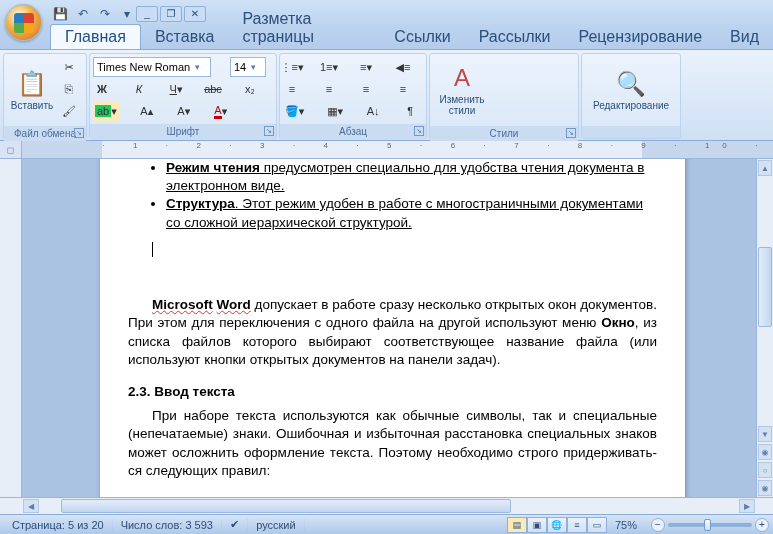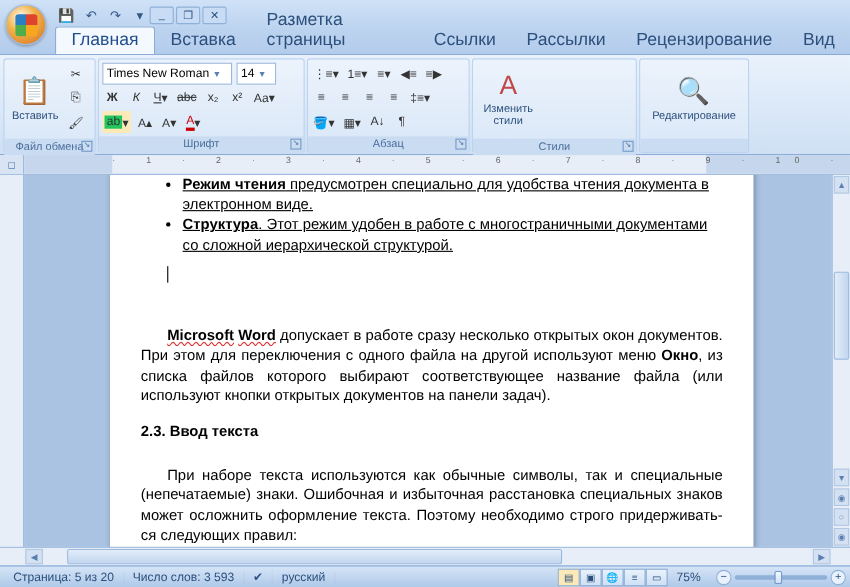--- a/index.html
+++ b/index.html
@@ -22,37 +22,37 @@
 .group { border: 1px solid #bcd3ef; border-radius: 3px; margin: 1px; background: linear-gradient(#ecf3fc, #d9e7f7); display: flex; flex-direction: column; position: relative; }
 .group-body { flex: 1; display: flex; align-items: flex-start; padding: 3px; gap: 3px; }
 .group-label { height: 16px; text-align: center; font-size: 10px; color: #4a6d9b; background: #cadcf2; line-height: 16px; position: relative; }
 .group-label .launcher { position: absolute; right: 2px; top: 2px; width: 10px; height: 10px; border: 1px solid #7399c8; font-size: 7px; line-height: 8px; color: #4a6d9b; cursor: pointer; }
 
 .bigbtn { display: flex; flex-direction: column; align-items: center; justify-content: center; width: 50px; height: 66px; cursor: pointer; border-radius: 2px; }
 .bigbtn .ico { font-size: 24px; margin-bottom: 2px; }
 .bigbtn .lbl { font-size: 10px; text-align: center; line-height: 11px; color: #2c4f7c; }
 
 .rowstack { display: flex; flex-direction: column; gap: 2px; }
-.row { display: flex; gap: 4px; align-items: flex-end; }
+.row { display: flex; gap: 19px; align-items: flex-end; }
 .sbtn { min-width: 18px; height: 20px; display: flex; align-items: center; justify-content: center; font-size: 11px; cursor: pointer; border-radius: 2px; padding: 0 2px; color: #333; }
 .combo { height: 20px; background: #fff; border: 1px solid #9bb9de; display: flex; align-items: center; padding: 0 3px; font-size: 11px; }
 .combo .arr { margin-left: 3px; font-size: 8px; color: #5a7fb0; }
 
 .docarea { position: absolute; top: 141px; left: 0; right: 0; bottom: 20px; background: #bcd3ef; display: flex; }
 .vruler { width: 22px; background: #e7eef8; border-right: 1px solid #99b6da; position: relative; }
 .hruler-row { height: 18px; background: #e7eef8; border-bottom: 1px solid #99b6da; display: flex; }
 .hruler-corner { width: 22px; background: #d8e4f3; border-right: 1px solid #99b6da; display:flex; align-items:center; justify-content:center; font-size:9px; color:#5a7fb0;}
 .hruler { flex: 1; position: relative; font-size: 8px; color: #666; overflow: hidden; }
 .hruler .marks { position: absolute; left: 80px; top: 0; height: 100%; white-space: nowrap; letter-spacing: 13px; }
 .hruler .margin { position:absolute; top:0; height:100%; background:#c6d6ec;}
 .docscroll { flex: 1; overflow: hidden; background: #aac3e3; position: relative; }
 .page { position: absolute; left: 78px; top: -10px; width: 585px; background: #fff; box-shadow: 1px 2px 5px rgba(0,0,0,.3); padding: 10px 28px 20px 28px; font-family: "Times New Roman", serif; font-size: 13.5px; color: #000; line-height: 1.35; }
 .page ul { margin-left: 38px; list-style: disc; text-decoration: underline; }
 .page p { text-align: justify; text-indent: 24px; margin-top: 4px; }
-.page h4 { margin-top: 14px; margin-bottom: 22px; font-size: 13.5px; }
+.page h4 { margin-top: 14px; margin-bottom: 6px; font-size: 13.5px; }
 .redwave { text-decoration: underline wavy #e03030; text-decoration-thickness: 1.2px; }
 .cursor-ln { border-left: 1px solid #000; height: 15px; display:inline-block; margin-left: 24px; margin-top: 10px;}
 .vscroll { width: 17px; background: #e7eef8; border-left: 1px solid #99b6da; display:flex; flex-direction:column;}
 .vscroll .sarr { height:16px; background:#d4e1f2; border:1px solid #b1c7e3; margin:1px; font-size:8px; display:flex; align-items:center; justify-content:center; color:#5a7fb0; cursor:pointer;}
 .vscroll .track { flex:1; position:relative;}
 .vscroll .thumb { position:absolute; left:1px; right:1px; top:70px; height:80px; background:linear-gradient(90deg,#e3edf9,#c2d6ef); border:1px solid #9bb9de; border-radius:2px; cursor:pointer;}
 .hscroll-row { height:17px; display:flex; background:#e7eef8; border-top:1px solid #99b6da;}
 .hscroll-row .track { flex:1; position:relative; margin:1px;}
 .hscroll-row .thumb { position:absolute; top:0; bottom:0; left:20px; width:450px; background:linear-gradient(#e3edf9,#c2d6ef); border:1px solid #9bb9de; border-radius:2px; cursor:pointer;}
 

